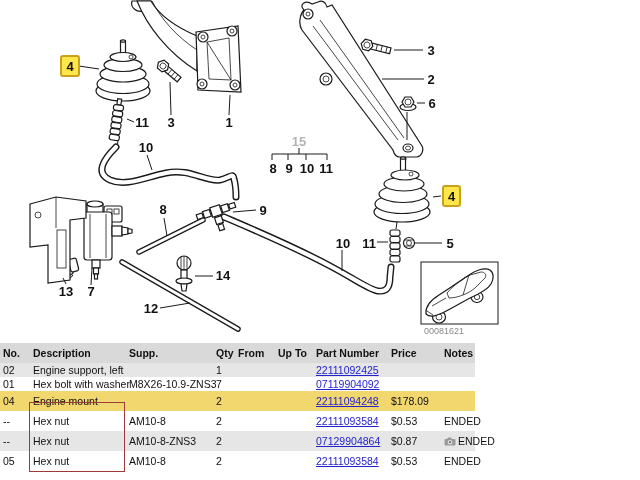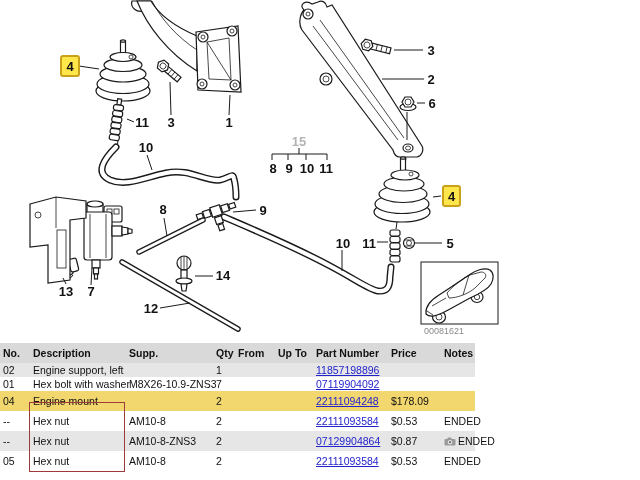--- a/index.html
+++ b/index.html
@@ -333,21 +333,21 @@
   </tr>
 
 
   <tr class="tr-n rg">
     <td class="c-no">02</td>
     <td>Engine support, left</td>
     <td></td>
     <td>1</td>
     <td></td>
     <td></td>
-    <td class="pn"><a>11857198896</a></td>
+    <td class="pn"><a>22111092425</a></td>
     <td class="price"></td>
     <td class="notes"></td>
   </tr>
 
   <tr class="tr-n rw">
     <td class="c-no">01</td>
     <td>Hex bolt with washer</td>
     <td>M8X26-10.9-ZNS3</td>
     <td>7</td>
     <td></td>

